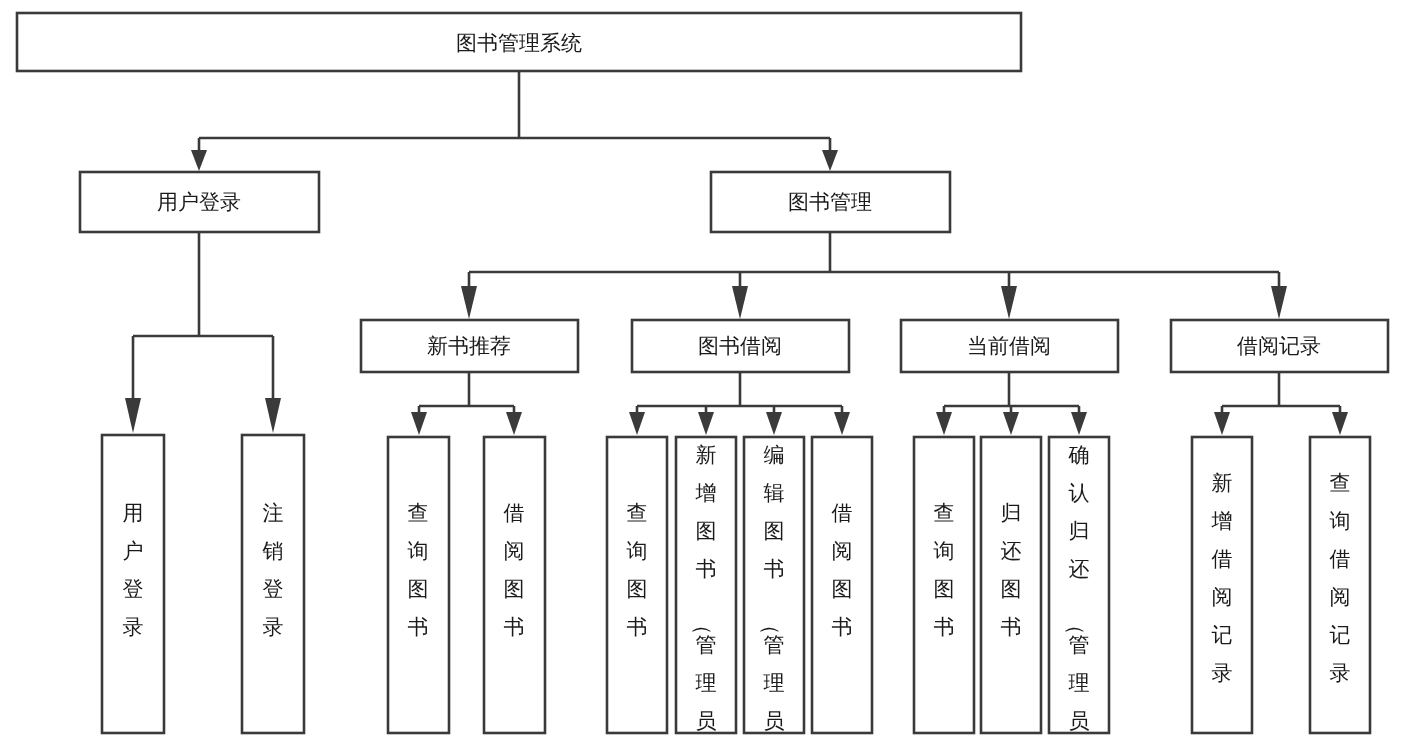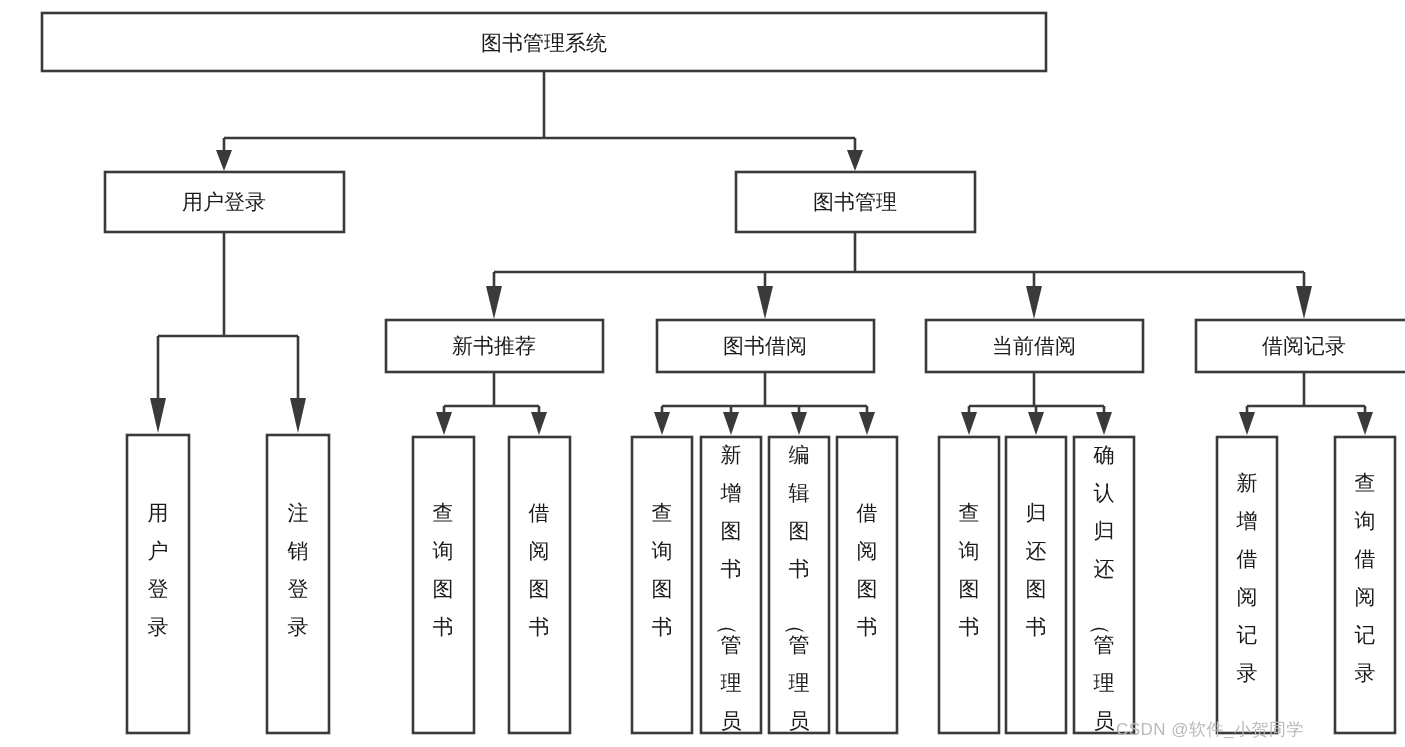--- a/index.html
+++ b/index.html
@@ -13,21 +13,20 @@
     font-family: "Liberation Sans", "DejaVu Sans", sans-serif;
     overflow: hidden;
     position: relative;
   }
   #diagram-root {
     position: absolute;
     left: 0;
     top: 0;
     width: 1293px;
     height: 747px;
-    margin-left: 25px;
   }
   svg#tree-svg {
     display: block;
     width: 1405px;
     height: 747px;
   }
   .node-rect {
     fill: #ffffff;
     stroke: #3a3a3a;
     stroke-width: 2.6;
@@ -216,14 +215,13 @@
     <g>
       <rect class="node-rect" x="1192" y="437" width="60" height="296"></rect>
       <text class="node-label-v vtext" x="1222"><tspan x="1222" y="490">新</tspan><tspan x="1222" y="528">增</tspan><tspan x="1222" y="566">借</tspan><tspan x="1222" y="604">阅</tspan><tspan x="1222" y="642">记</tspan><tspan x="1222" y="680">录</tspan></text>
     </g>
     <g>
       <rect class="node-rect" x="1310" y="437" width="60" height="296"></rect>
       <text class="node-label-v vtext" x="1340"><tspan x="1340" y="490">查</tspan><tspan x="1340" y="528">询</tspan><tspan x="1340" y="566">借</tspan><tspan x="1340" y="604">阅</tspan><tspan x="1340" y="642">记</tspan><tspan x="1340" y="680">录</tspan></text>
     </g>
   </svg>
 
-  <div class="watermark-text">CSDN @软件_小贺同学</div>
 </div>
 
 </body></html>

